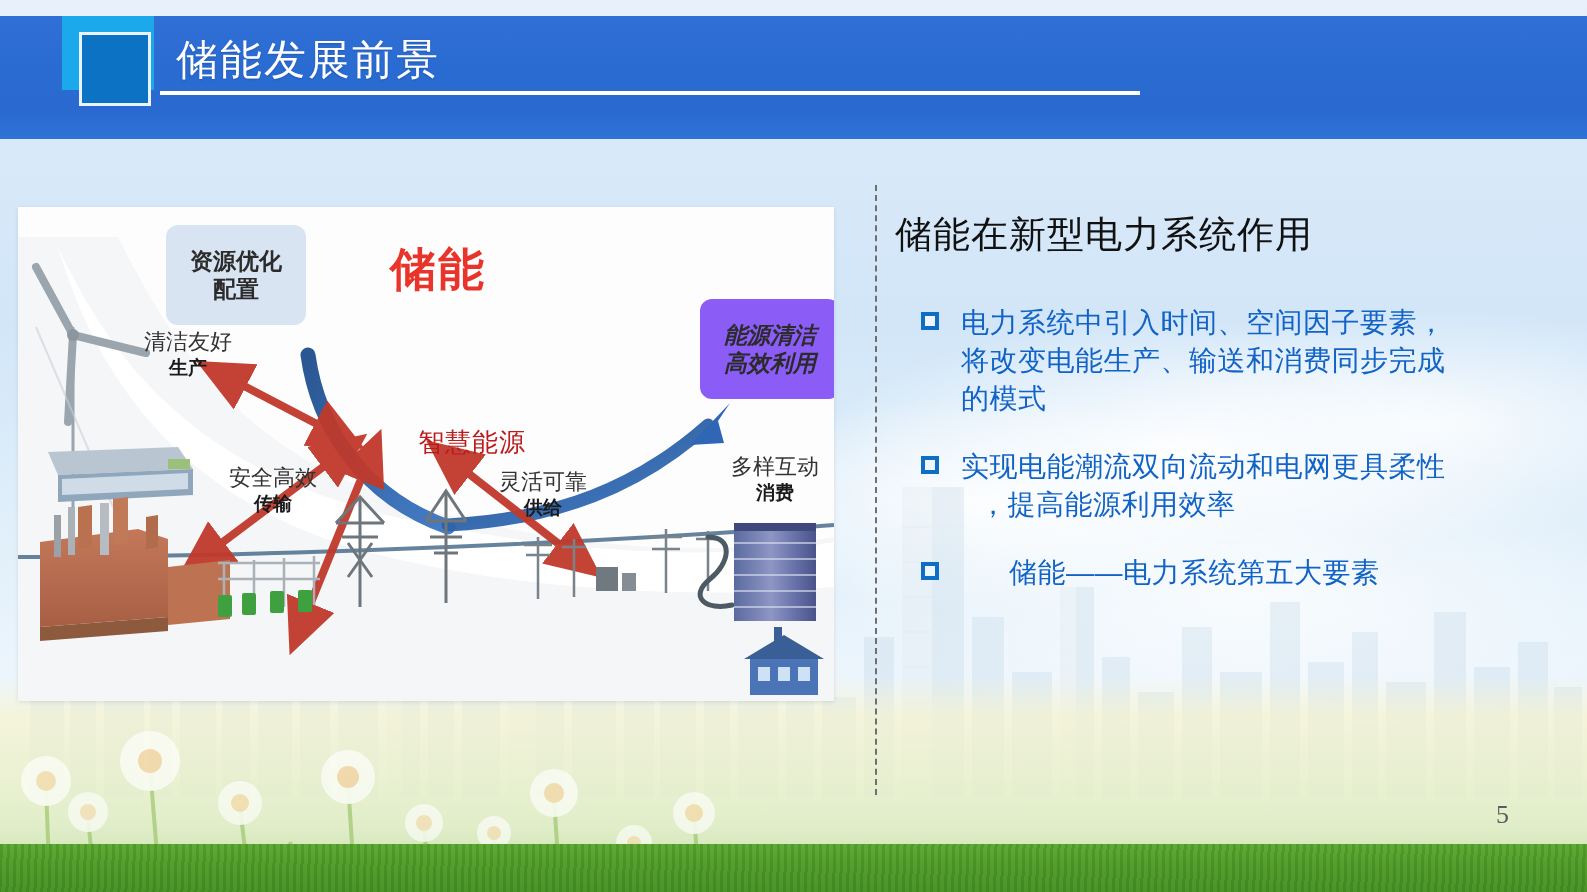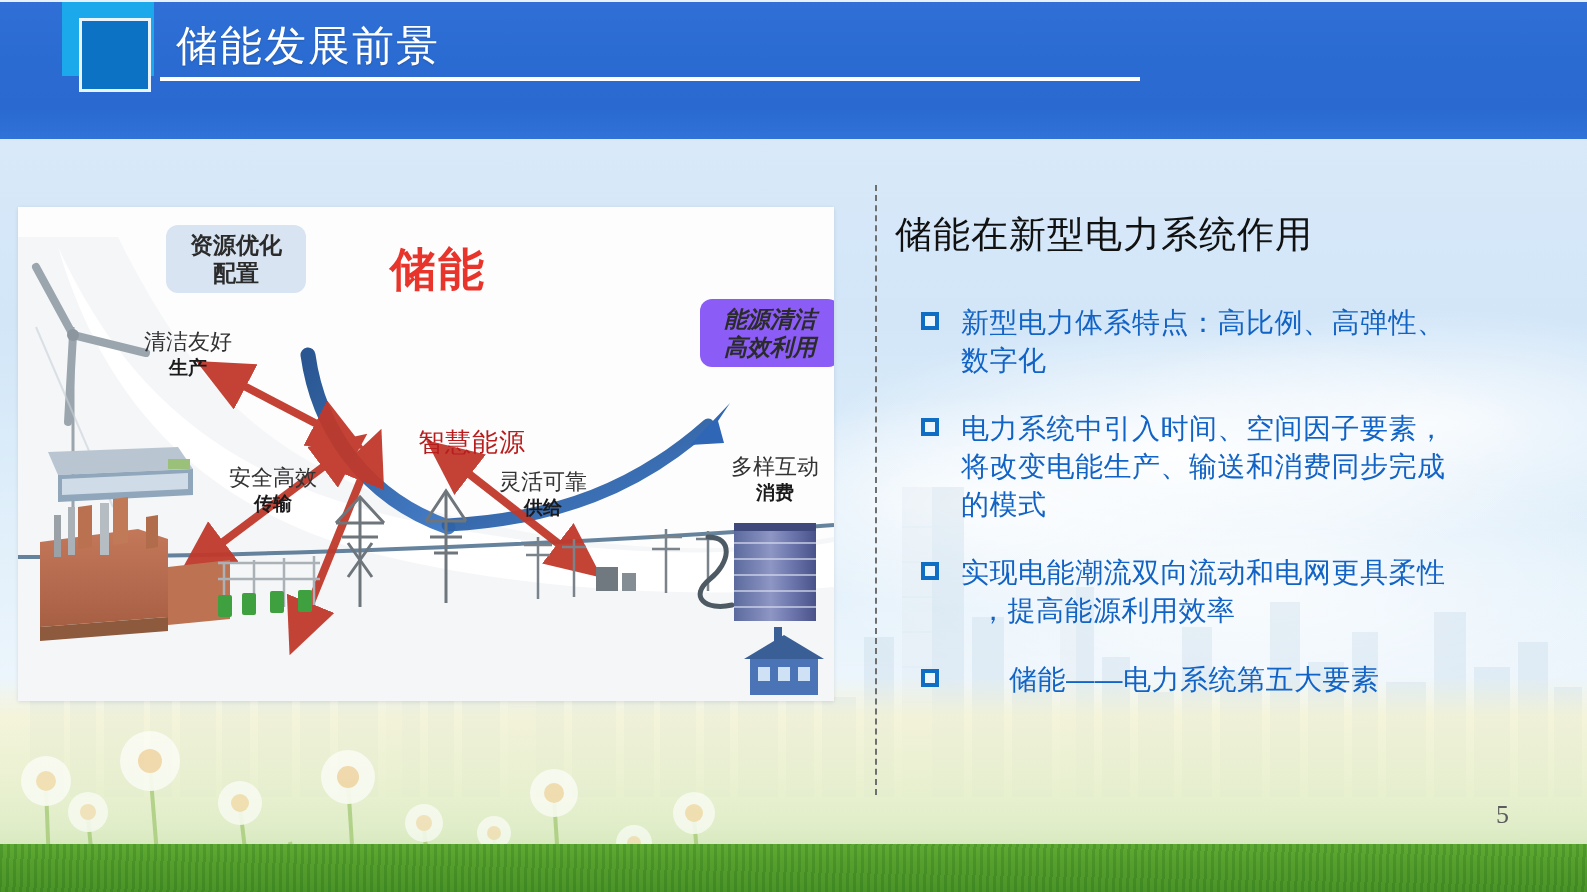--- a/index.html
+++ b/index.html
@@ -42,21 +42,21 @@
     position:absolute; left:0; bottom:0; width:100%; height:48px;
     background:
       repeating-linear-gradient(92deg, rgba(60,130,35,.35) 0 3px, rgba(110,175,55,.25) 3px 7px),
       linear-gradient(180deg,#5aa832 0%, #4e9a2a 40%, #3f8a22 100%);
     pointer-events:none;
   }
   .daisies { position:absolute; left:0; bottom:0; width:760px; height:215px; pointer-events:none; opacity:.9;}
 
   
   .header {
-    position:absolute; left:0; top:2px; width:100%; height:137px;
+    position:absolute; left:0; top:16px; width:100%; height:123px;
     background: linear-gradient(180deg,#2f6fd6 0%, #2a6bd2 45%, #2a6ad0 78%, #2f72d8 100%);
   }
   .hdr-sq-light {
     position:absolute; left:62px; top:0; width:92px; height:74px;
     background:#1ba9ec;
   }
   .hdr-sq-dark {
     position:absolute; left:79px; top:16px; width:72px; height:74px;
     background:#0b72c4; border:3px solid #eaf4ff;
   }
@@ -75,21 +75,21 @@
   
   .diagram {
     position:absolute; left:18px; top:207px; width:816px; height:494px;
     background:#fdfdfd;
     box-shadow:0 1px 4px rgba(0,0,0,.10);
     overflow:hidden;
   }
   .diagram-svg { position:absolute; left:0; top:0; width:100%; height:100%; }
 
   .chip {
-    position:absolute; border-radius:12px; padding:6px 14px;
+    position:absolute; border-radius:12px; padding:22px 14px;
     font-size:23px; text-align:center; line-height:1.22; color:#2b2b2b; font-weight:600;
   }
   .chip-blue { background:#d8e4f2; }
   .chip-green { background:#8b5cf6;font-style:italic; }
 
   .cn-red {
     position:absolute; color:#e8342a; font-size:46px; font-weight:700;
     font-family:Liberation Mono, monospace; letter-spacing:2px;
   }
   .lbl2 { position:absolute; text-align:center; font-size:22px; color:#333; line-height:1.22; }
@@ -420,27 +420,20 @@
       <span>多样互动</span>
       <b>消费</b>
     </div>
   </div>
 
   <div class="divider"></div>
 
   <div class="right">
     <div class="r-heading">储能在新型电力系统作用</div>
 
-    <div class="bullet">
-      <span class="bullet-mark"></span>
-      <span class="bullet-text">
-        <span class="ln">新型电力体系特点：高比例、高弹性、</span>
-        <span class="ln">数字化</span>
-      </span>
-    </div>
 
     <div class="bullet">
       <span class="bullet-mark"></span>
       <span class="bullet-text">
         <span class="ln">电力系统中引入时间、空间因子要素，</span>
         <span class="ln">将改变电能生产、输送和消费同步完成</span>
         <span class="ln">的模式</span>
       </span>
     </div>
 

